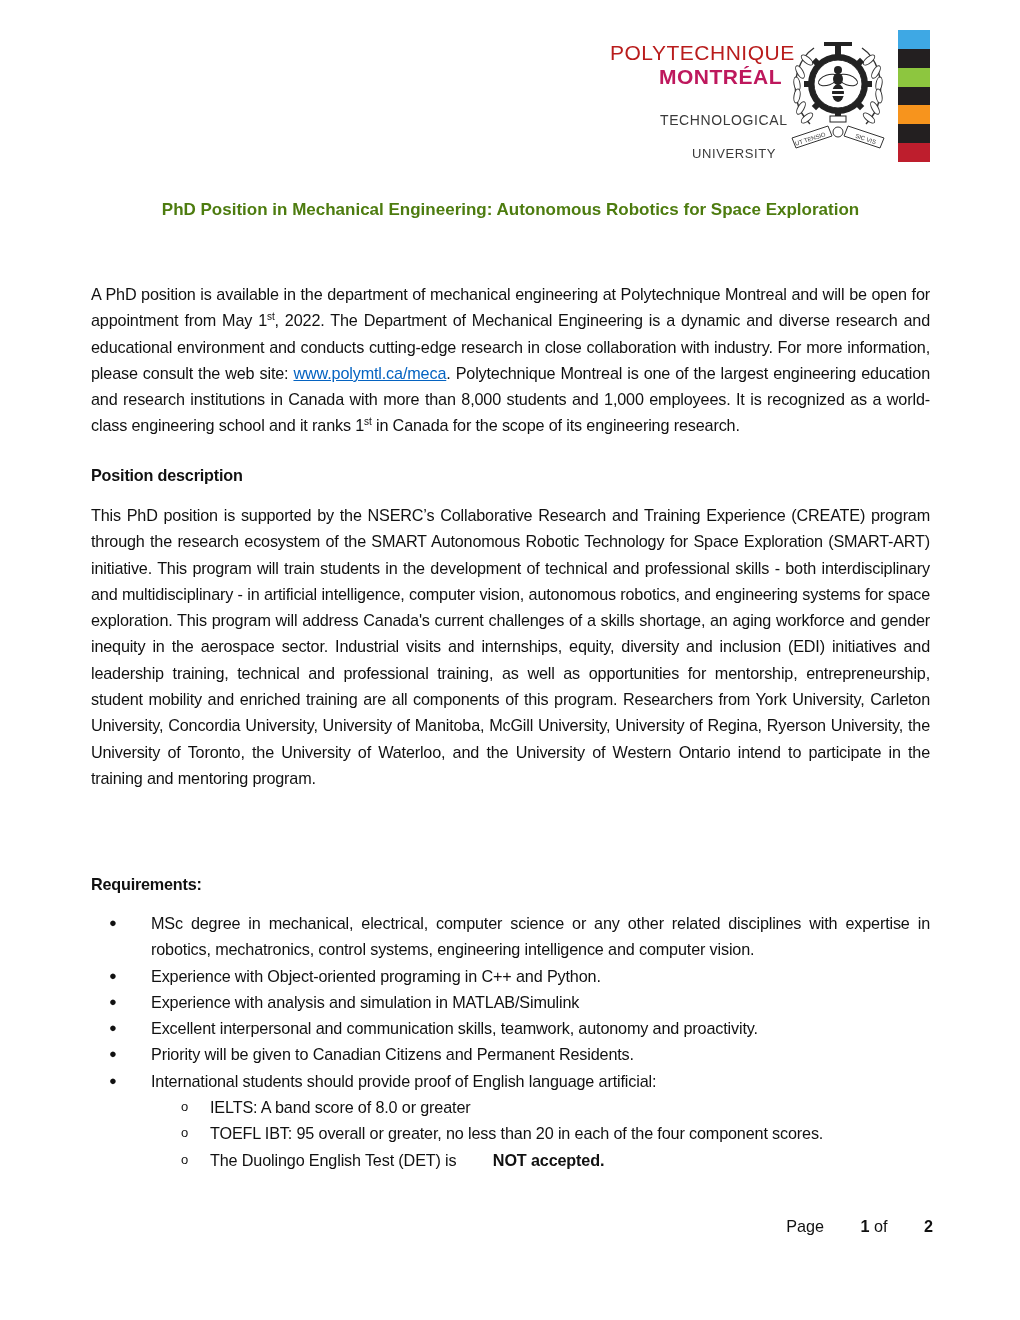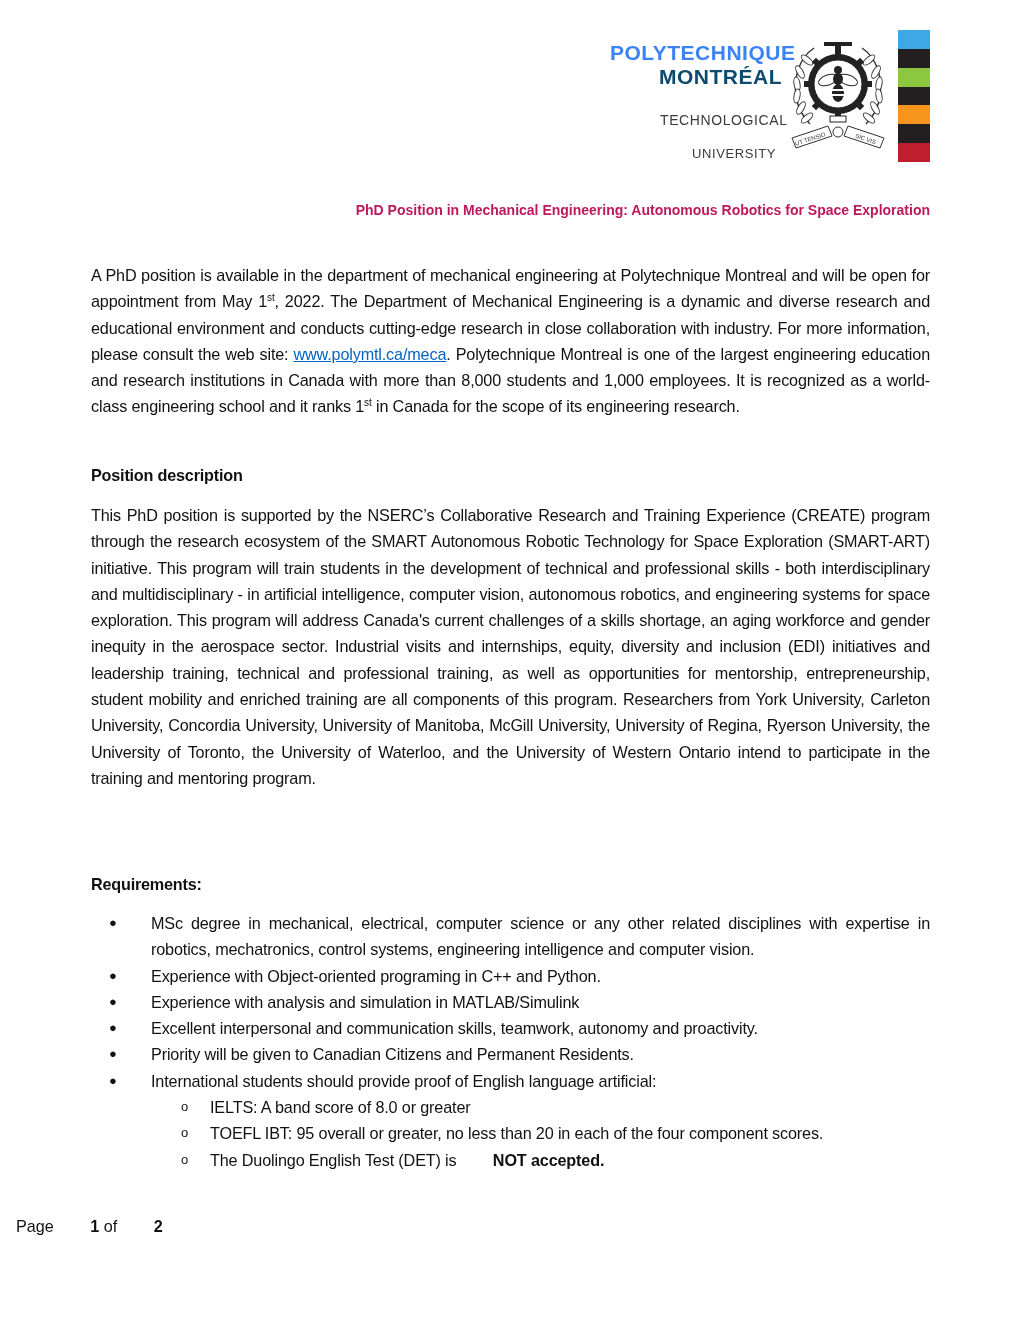--- a/index.html
+++ b/index.html
@@ -2,54 +2,54 @@
 <html><head>
 <meta charset="utf-8">
 <style>
   html, body { margin: 0; padding: 0; background: #ffffff; }
   body { width: 1020px; height: 1320px; position: relative; overflow: hidden;
          font-family: "Liberation Sans", "DejaVu Sans", sans-serif; color: #111; }
   .page { position: absolute; left: 0; top: 0; width: 1020px; height: 1320px; }
 
   
   .logo { position: absolute; left: 600px; top: 28px; width: 335px; height: 136px; }
-  .logo-text-1 { position: absolute; left: 10px; top: 14px; font-weight: bold; font-size: 21px;
-                 letter-spacing: 0.5px; color: #3b82f6; line-height: 21px; white-space: nowrap; }
+  .logo-text-1 { position: absolute; left: 10px; top: 14px; font-weight: normal; font-size: 21px;
+                 letter-spacing: 0.5px; color: #b91c1c; line-height: 21px; white-space: nowrap; }
   .logo-text-2 { position: absolute; left: 59px; top: 38px; font-weight: bold; font-size: 21px;
-                 letter-spacing: 0.5px; color: #0c4a6e; line-height: 21px; white-space: nowrap; }
+                 letter-spacing: 0.5px; color: #be185d; line-height: 21px; white-space: nowrap; }
   .logo-text-3 { position: absolute; left: 60px; top: 84px; font-size: 14px; letter-spacing: 0.6px;
                  color: #3a3a3a; line-height: 16px; white-space: nowrap; }
   .logo-text-4 { position: absolute; left: 92px; top: 118px; font-size: 13px; letter-spacing: 0.6px;
                  color: #3a3a3a; line-height: 16px; white-space: nowrap; }
   .crest { position: absolute; left: 188px; top: 4px; width: 100px; height: 118px; }
   .colorbar { position: absolute; left: 298px; top: 2px; width: 32px; height: 132px; }
   .colorbar div { width: 32px; height: 18.86px; }
 
   
   .doc { position: absolute; left: 91px; top: 0; width: 839px; font-family: "Liberation Sans", sans-serif;
          font-size: 16.2px; line-height: 26.3px; color: #111; }
-  .title { position: absolute; left: 0; top: 198px; width: 839px; text-align: right; font-weight: bold;
-           font-size: 14px; line-height: 24px; color: #be185d; white-space: nowrap; }
+  .title { position: absolute; left: 0; top: 198px; width: 839px; text-align: center; font-weight: bold;
+           font-size: 17px; line-height: 24px; color: #4d7c0f; white-space: nowrap; }
   .para { position: absolute; left: 0; width: 839px; text-align: justify; text-align-last: left; margin: 0; }
-  .p1 { top: 262px; letter-spacing: -0.15px; }
+  .p1 { top: 281px; letter-spacing: -0.15px; }
   .p2 { top: 502px; letter-spacing: -0.18px; }
   .heading { position: absolute; left: 0; font-weight: bold; margin: 0; letter-spacing: -0.2px; }
   .h-pos { top: 462px; }
   .h-req { top: 871px; }
   sup { font-size: 10px; line-height: 0; vertical-align: 6px; }
   .link { color: #0563c1; text-decoration: underline; cursor: pointer; }
 
   .req-list { position: absolute; left: 0; top: 910px; width: 839px; margin: 0; padding: 0; list-style: none; letter-spacing: -0.15px; }
   .req-item { position: relative; padding-left: 60px; text-align: justify; text-align-last: left; }
   .req-item .bullet { position: absolute; left: 18px; top: 0; font-size: 13px; }
   .sub-list { margin: 0; padding: 0; list-style: none; }
   .sub-item { position: relative; padding-left: 119px; margin-left: -60px; }
   .sub-item .bullet { position: absolute; left: 90px; top: 0; font-size: 13px; }
 
-  .footer { position: absolute; left: 16px; top: 1214px; width: 929px; text-align: left; font-size: 16.2px; line-height: 24px; }
+  .footer { position: absolute; left: 4px; top: 1214px; width: 929px; text-align: right; font-size: 16.2px; line-height: 24px; }
   b { font-weight: bold; padding-left: 32px; }
 </style>
 </head>
 <body>
 
 <div class="page">
 
   <div class="logo">
     <div class="logo-text-1">POLYTECHNIQUE</div>
     <div class="logo-text-2">MONTRÉAL</div>

